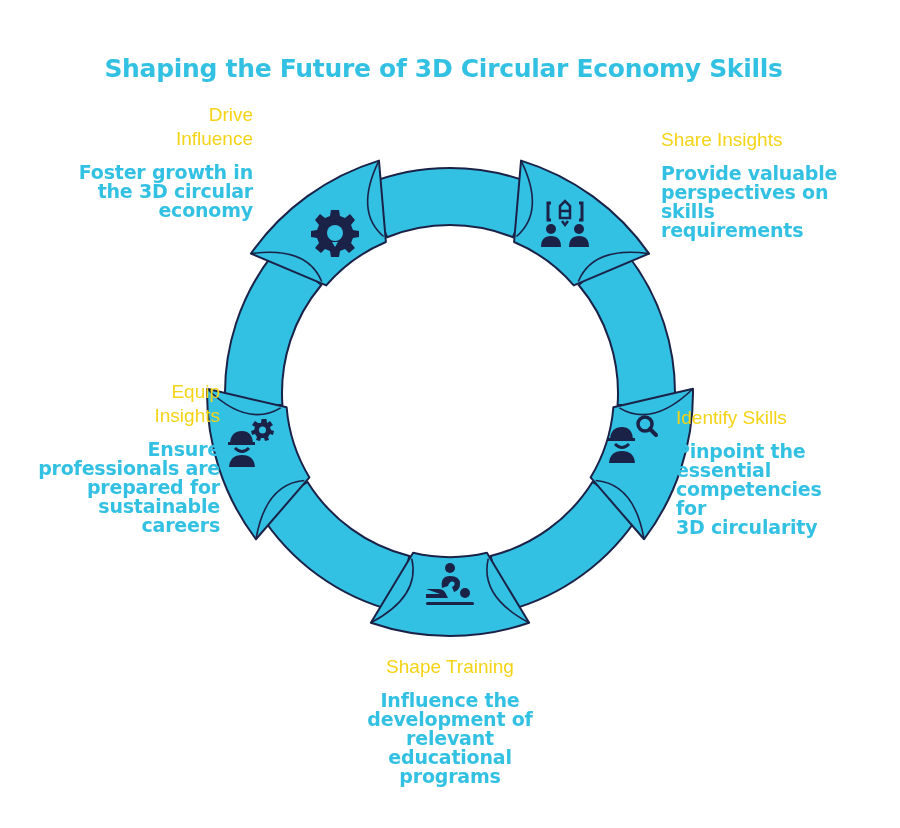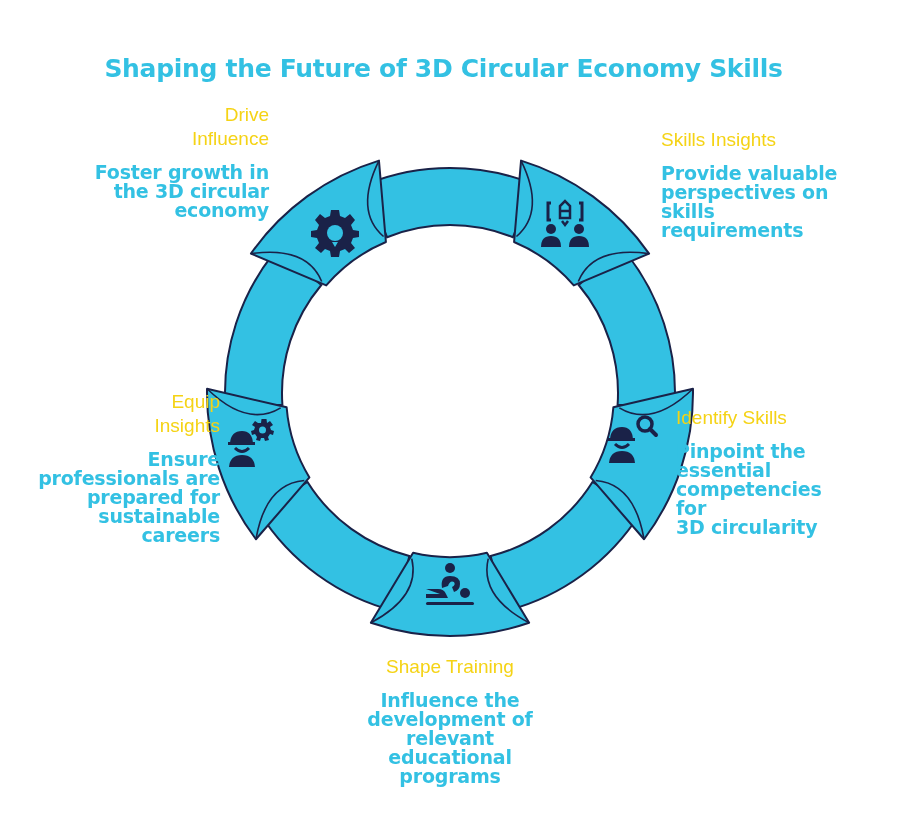--- a/index.html
+++ b/index.html
@@ -84,35 +84,35 @@
       <path d="M-20,-4 Q-19,-16 -8,-16 Q2,-16 3,-4 Z" fill="#1a2248"></path>
       <rect x="-22" y="-5" width="27" height="3" fill="#1a2248"></rect>
       <path d="M-15,1 Q-8,8 -1,1" stroke="#1a2248" stroke-width="3" fill="none"></path>
       <path d="M-21,20 Q-20,8 -8,8 Q4,8 5,20 Z" fill="#1a2248"></path>
       <path fill="#1a2248" transform="translate(14,-18)" d="M-2.5,-10 L2.5,-10 L3,-6 L6,-8 L9,-4 L6,-2 L7,1 L10,2 L9,6 L6,5 L4,8 L5,11 L1,12 L0,9 L-3,9 L-4,12 L-8,11 L-7,8 L-9,5 L-12,6 L-13,2 L-10,1 L-9,-2 L-12,-4 L-9,-8 L-6,-6 L-3,-6 Z"></path>
       <circle cx="12.5" cy="-17" r="3.5" fill="#33c1e3"></circle>
     </g>
   </g>
 </svg>
 
-<div class="block right" style="left:76px; top:103px; width:193px;">
+<div class="block right" style="left:60px; top:103px; width:193px;">
   <div class="head">
     <div>Drive</div>
     <div>Influence</div>
   </div>
   <div class="desc">
     <div>Foster growth in</div>
     <div>the 3D circular</div>
     <div>economy</div>
   </div>
 </div>
 
 <div class="block left" style="left:661px; top:128px; width:200px;">
   <div class="head">
-    <div>Skills Insights</div>
+    <div>Share Insights</div>
   </div>
   <div class="desc">
     <div>Provide valuable</div>
     <div>perspectives on</div>
     <div>skills requirements</div>
   </div>
 </div>
 
 <div class="block left" style="left:676px; top:406px; width:170px;">
   <div class="head">
@@ -132,21 +132,21 @@
   </div>
   <div class="desc">
     <div>Influence the</div>
     <div>development of</div>
     <div>relevant</div>
     <div>educational</div>
     <div>programs</div>
   </div>
 </div>
 
-<div class="block right" style="left:30px; top:390px; width:190px;">
+<div class="block right" style="left:30px; top:380px; width:190px;">
   <div class="head">
     <div>Equip</div>
     <div>Insights</div>
   </div>
   <div class="desc">
     <div>Ensure</div>
     <div>professionals are</div>
     <div>prepared for</div>
     <div>sustainable</div>
     <div>careers</div>

